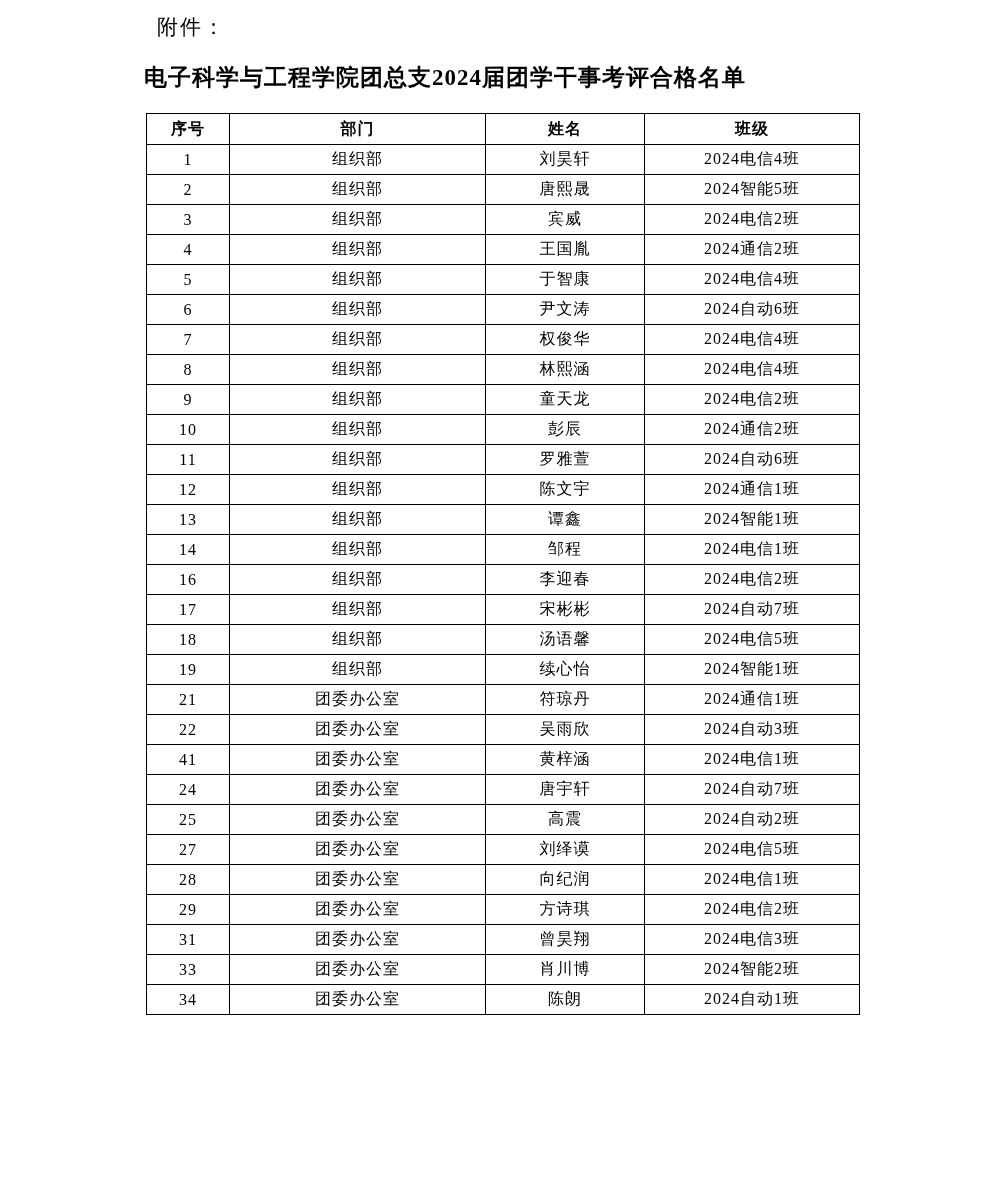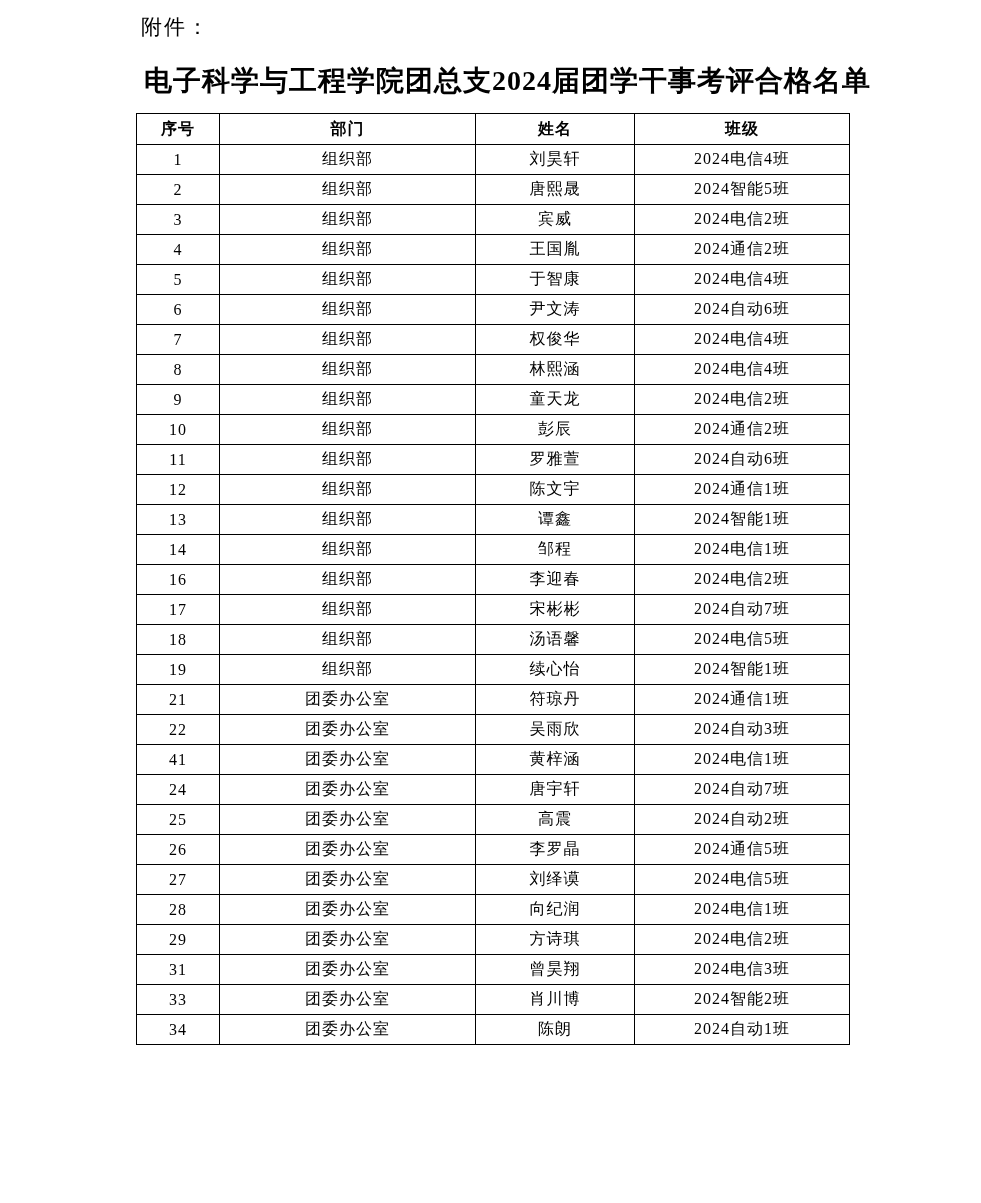--- a/index.html
+++ b/index.html
@@ -10,39 +10,39 @@
   body {
     position: relative;
     width: 981px;
     height: 1203px;
     font-family: "Liberation Serif", "DejaVu Serif", serif;
     color: #000000;
     overflow: hidden;
   }
   .attachment-label {
     position: absolute;
-    left: 141px;
+    left: 157px;
     top: 13px;
     font-size: 21px;
     letter-spacing: 2px;
     white-space: nowrap;
   }
   .doc-title {
     position: absolute;
     left: 144px;
     top: 62px;
     width: 713px;
-    font-size: 28px;
+    font-size: 23px;
     font-weight: bold;
     letter-spacing: 1px;
     white-space: nowrap;
   }
   table.roster {
     position: absolute;
-    left: 136px;
+    left: 146px;
     top: 113px;
     width: 713px;
     border-collapse: collapse;
     table-layout: fixed;
     border: 1.5px solid #000;
     font-family: Liberation Serif, serif;
   }
   table.roster col.c-no    { width: 83px;  }
   table.roster col.c-dept  { width: 256px; }
   table.roster col.c-name  { width: 159px; }
@@ -219,26 +219,20 @@
         <td>唐宇轩</td>
         <td>2024自动7班</td>
       </tr>
       <tr>
         <td>25</td>
         <td>团委办公室</td>
         <td>高震</td>
         <td>2024自动2班</td>
       </tr>
       <tr>
-        <td>26</td>
-        <td>团委办公室</td>
-        <td>李罗晶</td>
-        <td>2024通信5班</td>
-      </tr>
-      <tr>
         <td>27</td>
         <td>团委办公室</td>
         <td>刘绎谟</td>
         <td>2024电信5班</td>
       </tr>
       <tr>
         <td>28</td>
         <td>团委办公室</td>
         <td>向纪润</td>
         <td>2024电信1班</td>

